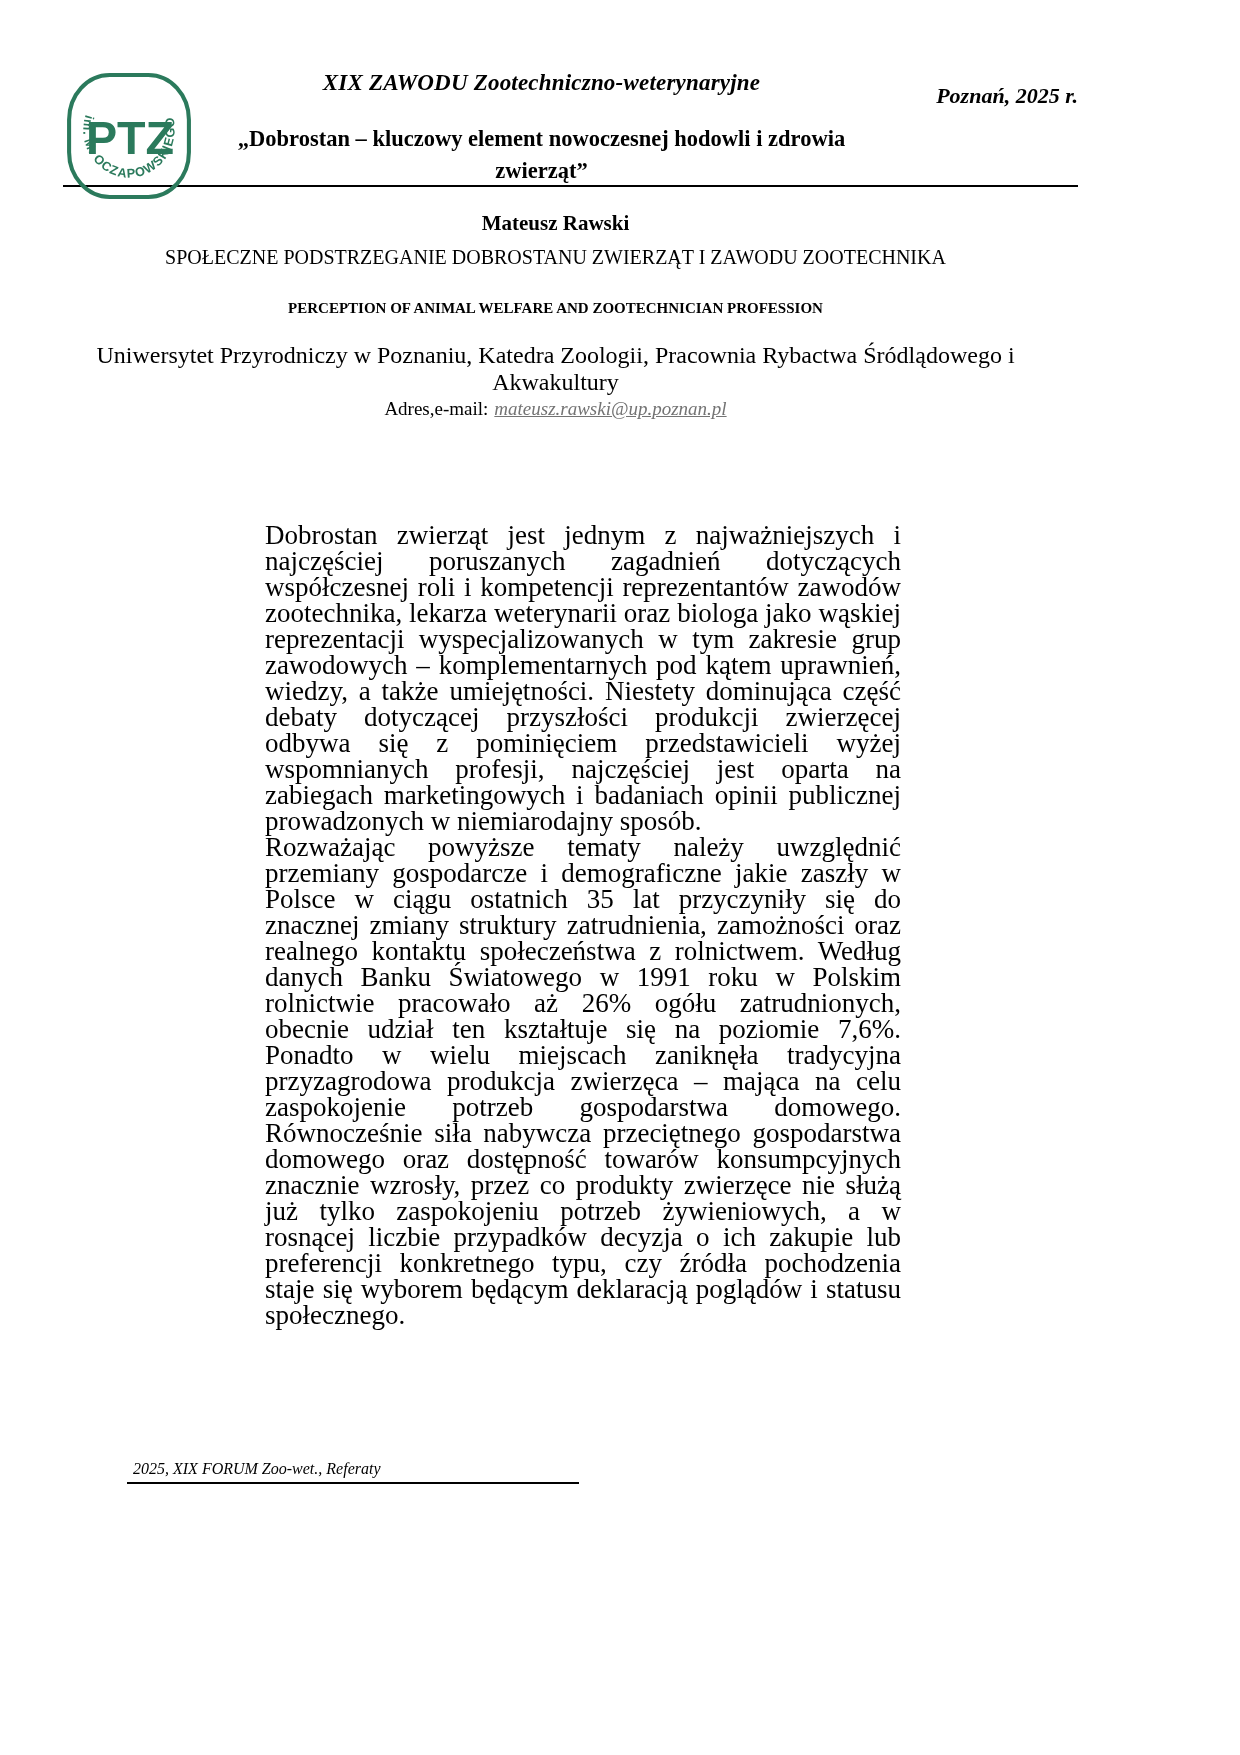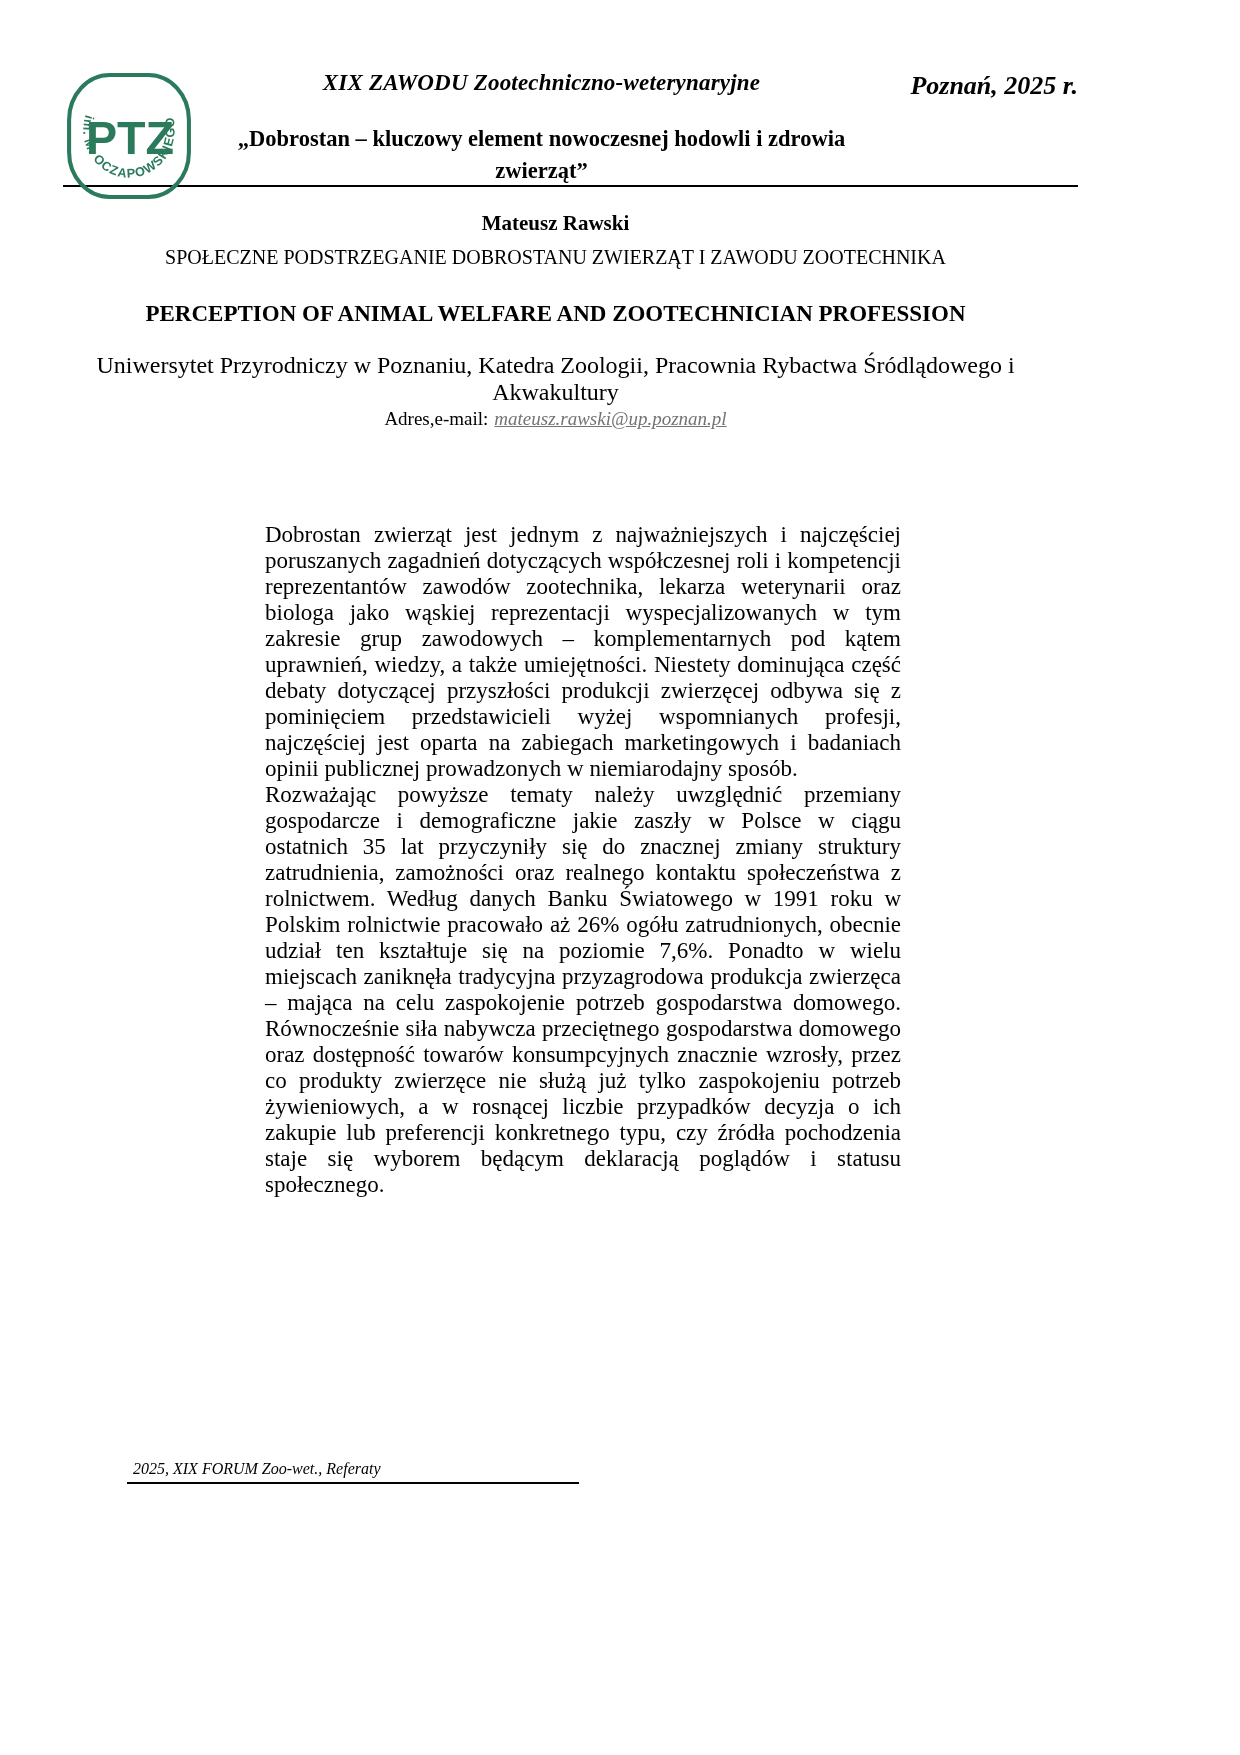--- a/index.html
+++ b/index.html
@@ -13,34 +13,34 @@
   }
   .header {
     position: absolute; left: 63px; top: 70px; width: 1015px;
     display: flex; align-items: flex-start;
   }
   .logo-box { flex: 0 0 132px; width: 132px; height: 132px; position: relative; z-index: 2; }
   .logo-box svg { width: 132px; height: 132px; display: block; }
   .header-center { flex: 1; text-align: center; padding: 0 10px; }
   .forum-title { font-size: 23px; font-weight: bold; font-style: italic; letter-spacing: 0.2px; }
   .theme { margin-top: 27px; font-size: 22.5px; font-weight: bold; line-height: 1.42; padding: 0 12px; }
-  .place-date { flex: 0 0 190px; text-align: right; font-size: 26px; font-weight: bold; font-style: italic; padding-top: 1px; }
+  .place-date { flex: 0 0 190px; text-align: right; font-size: 22px; font-weight: bold; font-style: italic; padding-top: 1px; margin-top: 12px; }
   .rule { position: absolute; left: 63px; top: 185px; width: 1015px; border-top: 2.5px solid #000; }
 
   .article-head { position: absolute; left: 48px; top: 211px; width: 1015px; text-align: center; }
   .author { font-size: 21px; font-weight: bold; }
   .title-pl { font-size: 20px; font-weight: normal; margin: 8px auto 0; max-width: 880px; line-height: 1.38; }
-  .title-en { font-size: 23px; font-weight: bold; margin: 27px auto 0; line-height: 1.3; }
+  .title-en { font-size: 15px; font-weight: bold; margin: 27px auto 0; line-height: 1.3; }
   .affiliation { font-size: 24px; margin-top: 24px; }
   .email-line { font-size: 19px; margin-top: 2px; }
   .email-link { color: #737373; font-style: italic; margin-left: 6px; text-align: center; }
 
   .body-text {
     position: absolute; left: 265px; top: 522px; width: 636px;
-    text-align: justify; font-size: 23px; line-height: 26px;
+    text-align: justify; font-size: 27px; line-height: 26px;
   }
   .body-text p { margin: 0; }
 
   .footnote-rule { position: absolute; left: 127px; top: 1482px; width: 452px; border-top: 2px solid #000; }
   .footnote { position: absolute; left: 133px; top: 1460px; font-size: 16px; font-style: italic; }
 </style>
 </head>
 <body>
 
 <div class="page">

